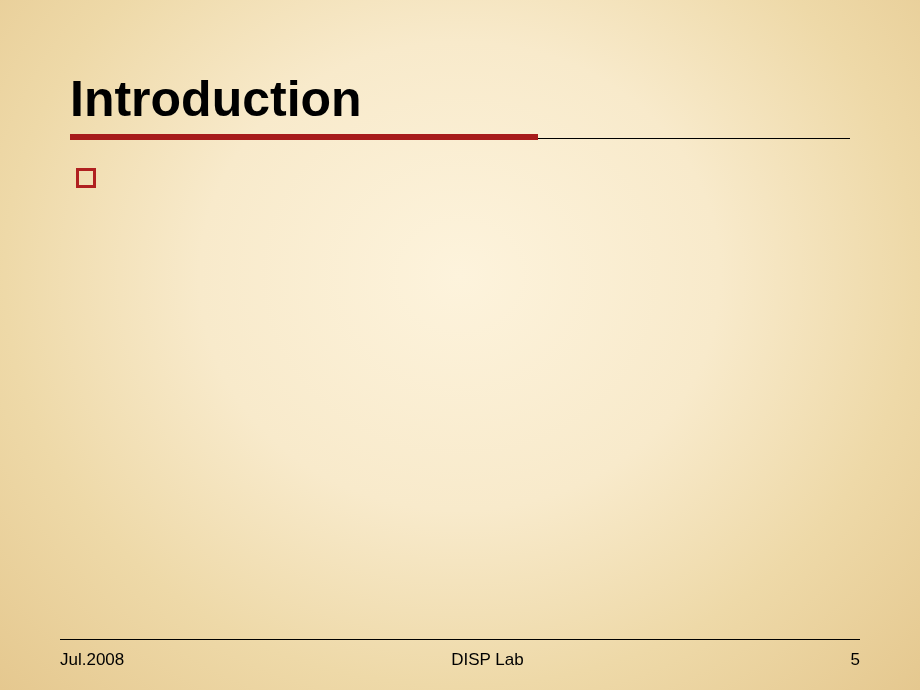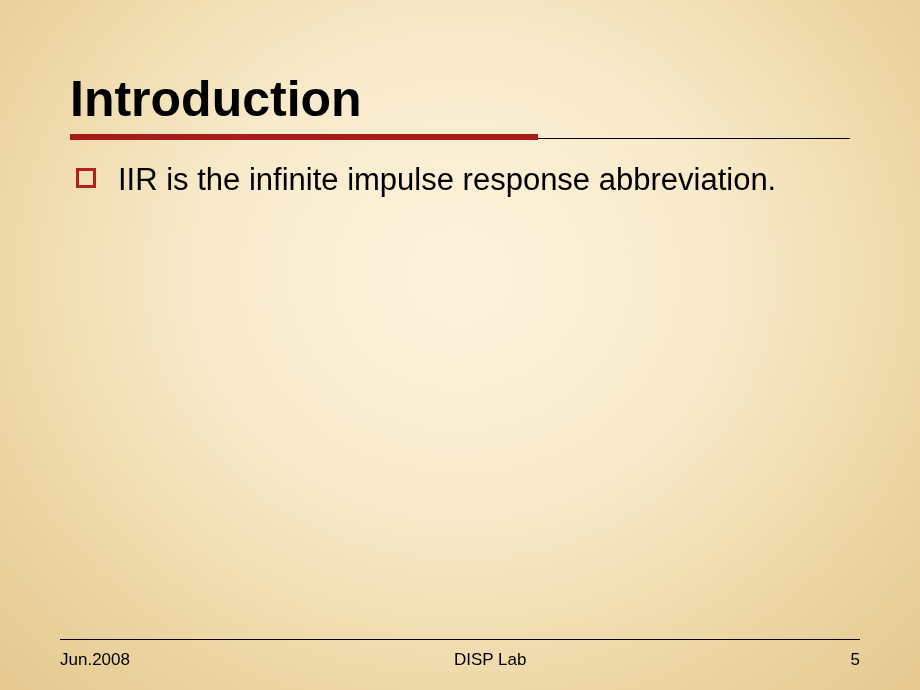--- a/index.html
+++ b/index.html
@@ -82,25 +82,24 @@
 
 <div class="slide">
   <h1 class="title">Introduction</h1>
   <div class="ruleset">
     <div class="rule-thin"></div>
     <div class="rule-thick"></div>
   </div>
   <ul class="bullets">
     <li>
       <span class="sq"></span>
-      <span>IIR is the infinite impulse response abbreviation.</span>
     </li>
   </ul>
 </div>
 
 <div class="footer">
   <div class="footer-line"></div>
   <div class="footer-row">
-    <span>Jun.2008</span>
+    <span>Jul.2008</span>
     <span>DISP Lab</span>
     <span>5</span>
   </div>
 </div>
 
 </body></html>

